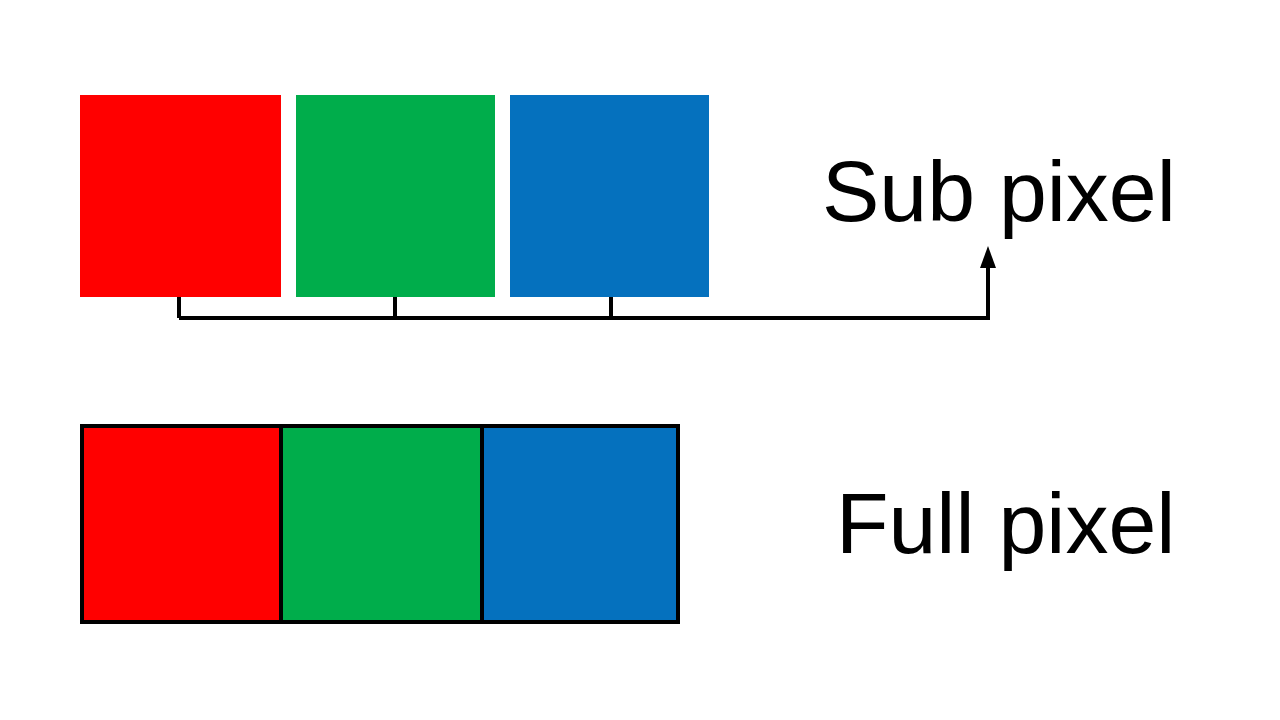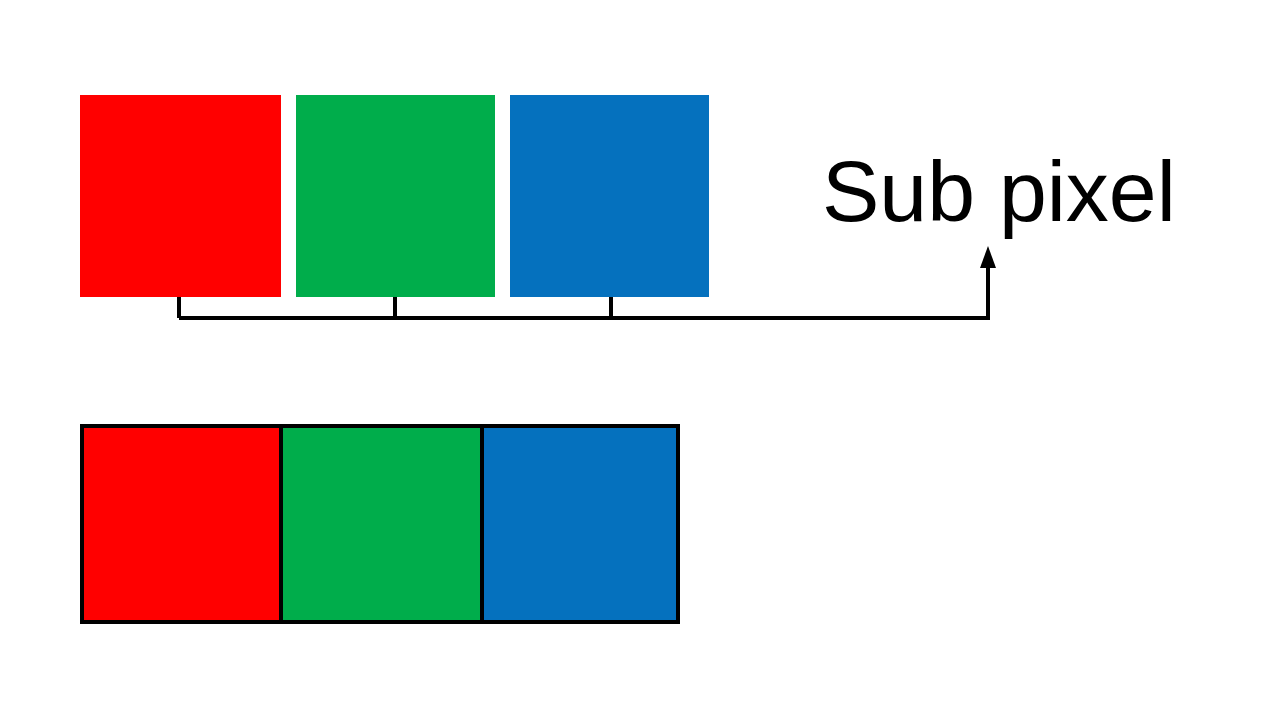--- a/index.html
+++ b/index.html
@@ -77,14 +77,15 @@
 
       <rect id="fp-outline" x="70" y="426" width="596" height="196" fill="none" stroke="#000000" stroke-width="4"></rect>
 
       <line id="fp-div-1" x1="269" y1="426" x2="269" y2="622" stroke="#000000" stroke-width="4"></line>
       <line id="fp-div-2" x1="470" y1="426" x2="470" y2="622" stroke="#000000" stroke-width="4"></line>
     </g>
   </svg>
 
   <div class="label" id="label-sub-pixel">Sub pixel</div>
 
+  <div class="label" id="label-full-pixel">Full pixel</div>
 
 </div>
 
 </body></html>

